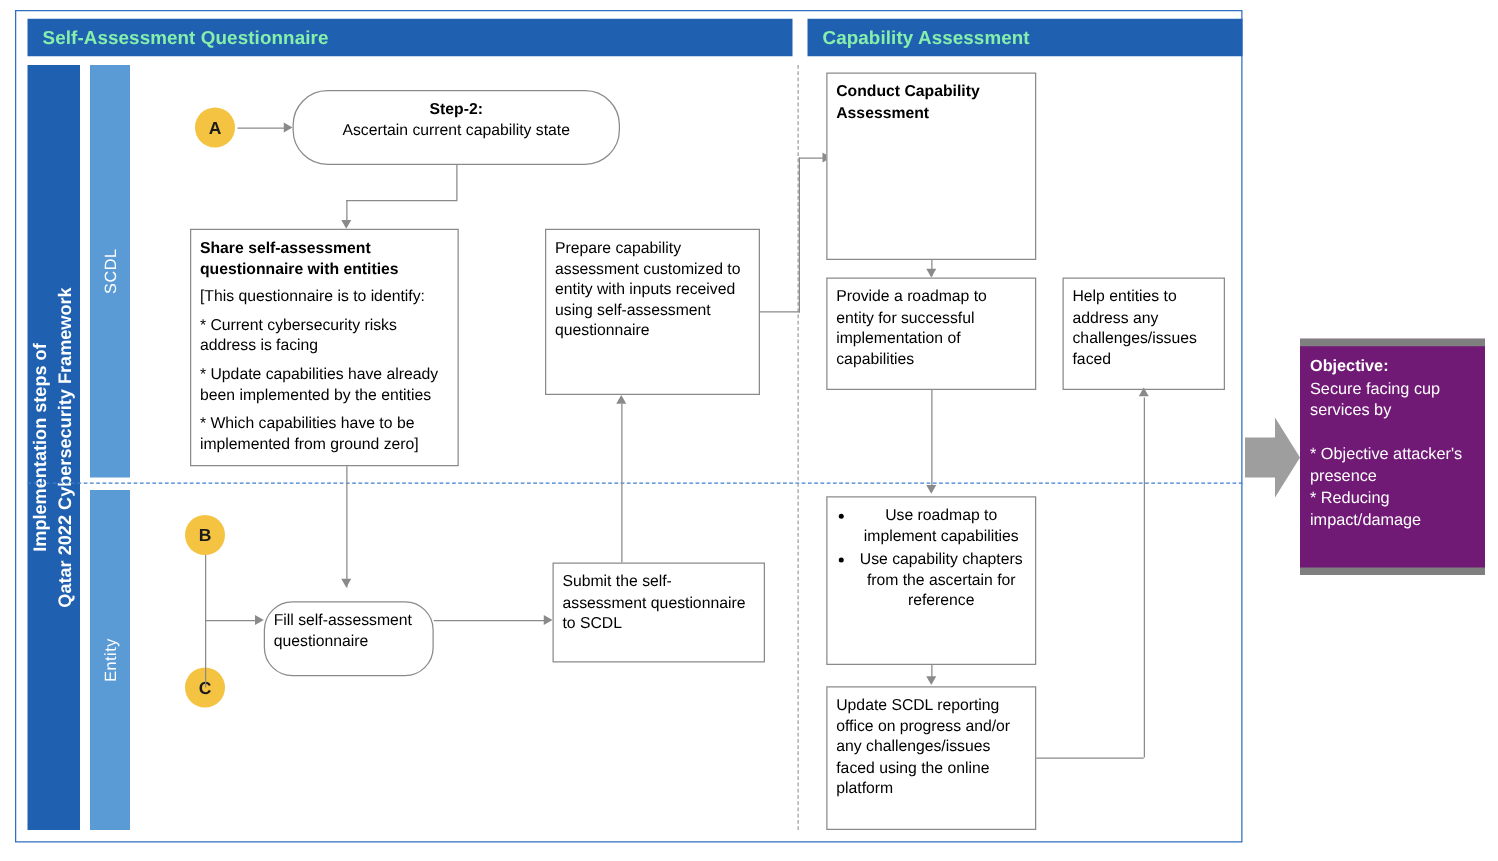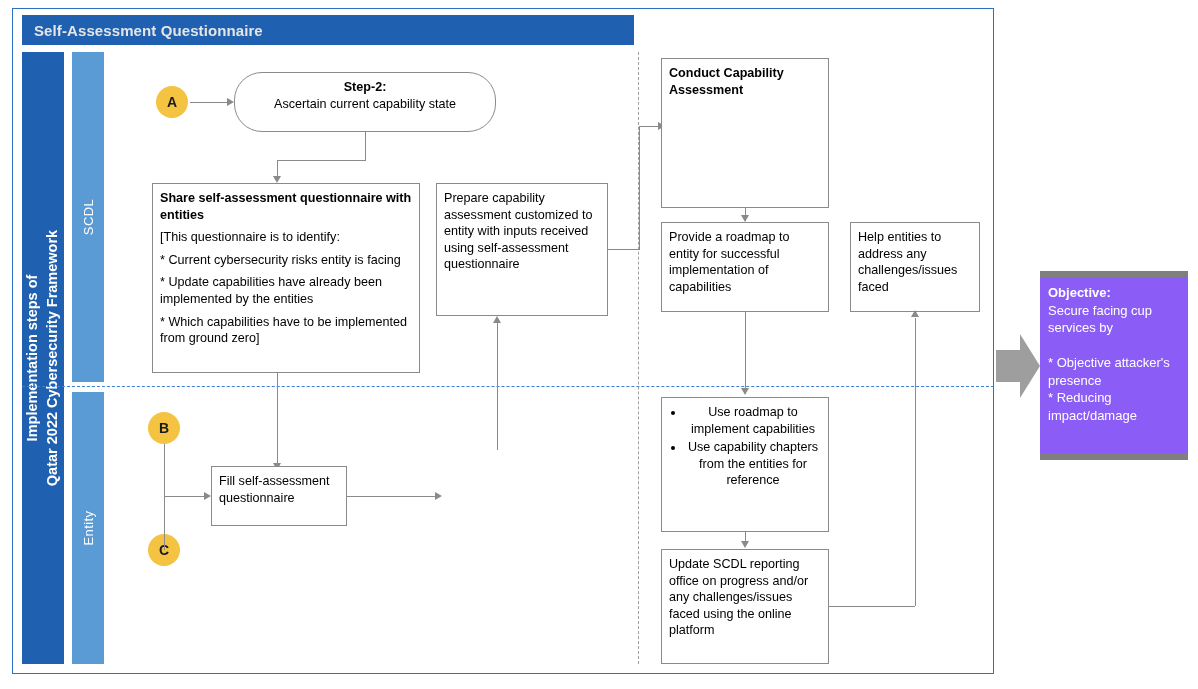--- a/index.html
+++ b/index.html
@@ -24,21 +24,21 @@
     top: 8px;
     width: 982px;
     height: 666px;
     border: 1px solid #2f6fbf;
     box-sizing: border-box;
   }
   
   .header-bar {
     position: absolute;
     background: #1f61b0;
-    color: #e5e5e5;
+    color: #86efac;
     font-weight: bold;
     font-size: 15px;
     display: flex;
     align-items: center;
     padding-left: 12px;
     box-sizing: border-box;
     letter-spacing: 0.1px;
   }
   #hdr-saq { left: 22px; top: 15px; width: 612px; height: 30px; }
   #hdr-ca  { left: 646px; top: 15px; width: 348px; height: 30px; }
@@ -164,21 +164,21 @@
     border-bottom: 7px solid #8a8a8a;
   }
 
   
   #objective {
     position: absolute;
     left: 1040px;
     top: 271px;
     width: 148px;
     height: 189px;
-    background: #8b5cf6;
+    background: #701a75;
     color: #ffffff;
     box-sizing: border-box;
     font-size: 13px;
     line-height: 1.35;
     padding: 9px 8px;
   }
   #objective .o-top, #objective .o-bot {
     position: absolute;
     left: 0;
     width: 148px;
@@ -208,20 +208,23 @@
 </style>
 </head>
 <body>
 
 <div id="canvas">
 
   <div class="outer-frame"></div>
 
   <div class="header-bar" id="hdr-saq">
     <span>Self-Assessment Questionnaire</span>
+  </div>
+  <div class="header-bar" id="hdr-ca">
+    <span>Capability Assessment</span>
   </div>
 
   <div class="vband" id="band-main">
     <div class="vtext">
       <span>Implementation steps of</span><br>
       <span>Qatar 2022 Cybersecurity Framework</span>
     </div>
   </div>
   <div class="vband-sub" id="band-scdl">
     <div class="vtext">SCDL</div>
@@ -243,26 +246,26 @@
   <div class="box box-center" id="box-step2" style="left:234px; top:72px; width:262px; height:60px;border-radius:28px;">
     <span class="b-title">Step-2:</span>
     <span>Ascertain current capability state</span>
   </div>
 
   <div class="ln ln-v" style="left:365px; top:132px; height:28px;"></div>
   <div class="ln ln-h" style="left:277px; top:160px; width:89px;"></div>
   <div class="ln ln-v" style="left:277px; top:160px; height:17px;"></div>
   <div class="arrow arr-down" style="left:273px; top:176px;"></div>
 
-  <div class="box" id="box-share" style="left:152px; top:183px; width:268px; height:190px;">
+  <div class="box" id="box-share" style="left:152px; top:183px; width:215px; height:190px;">
     <span class="b-title">Share self-assessment questionnaire with entities</span>
     <div style="height:6px"></div>
     <span>[This questionnaire is to identify:</span>
     <div style="height:6px"></div>
-    <span>* Current cybersecurity risks entity is facing</span>
+    <span>* Current cybersecurity risks address is facing</span>
     <div style="height:6px"></div>
     <span>* Update capabilities have already been implemented by the entities</span>
     <div style="height:6px"></div>
     <span>* Which capabilities have to be implemented from ground zero]</span>
   </div>
 
   <div class="box" id="box-prepare" style="left:436px; top:183px; width:172px; height:133px;">
     <span>Prepare capability assessment customized to entity with inputs received using self-assessment questionnaire</span>
   </div>
 
@@ -274,27 +277,30 @@
   </div>
 
   <div class="circle" style="left:148px; top:534px;">
     <span>C</span>
   </div>
 
   <div class="ln ln-v" style="left:164px; top:444px; height:106px;"></div>
   <div class="ln ln-h" style="left:164px; top:496px; width:42px;"></div>
   <div class="arrow arr-right" style="left:204px; top:492px;"></div>
 
-  <div class="box" id="box-fill" style="left:211px; top:466px; width:136px; height:60px;">
+  <div class="box" id="box-fill" style="left:211px; top:481px; width:136px; height:60px;border-radius:23px;">
     <span>Fill self-assessment questionnaire</span>
   </div>
 
   <div class="ln ln-h" style="left:347px; top:496px; width:89px;"></div>
   <div class="arrow arr-right" style="left:435px; top:492px;"></div>
 
+  <div class="box" id="box-submit" style="left:442px; top:450px; width:170px; height:80px;">
+    <span>Submit the self-assessment questionnaire to SCDL</span>
+  </div>
 
   <div class="ln ln-v" style="left:497px; top:323px; height:127px;"></div>
   <div class="arrow arr-up" style="left:493px; top:316px;"></div>
 
   <div class="ln ln-h" style="left:608px; top:249px; width:32px;"></div>
   <div class="ln ln-v" style="left:639px; top:126px; height:124px;"></div>
   <div class="ln ln-h" style="left:639px; top:126px; width:21px;"></div>
   <div class="arrow arr-right" style="left:658px; top:122px;"></div>
 
   <div class="box" id="box-conduct" style="left:661px; top:58px; width:168px; height:150px;">
@@ -311,21 +317,21 @@
   <div class="box" id="box-help" style="left:850px; top:222px; width:130px; height:90px;">
     <span>Help entities to address any challenges/issues faced</span>
   </div>
 
   <div class="ln ln-v" style="left:745px; top:312px; height:81px;"></div>
   <div class="arrow arr-down" style="left:741px; top:388px;"></div>
 
   <div class="box" id="box-useroadmap" style="left:661px; top:397px; width:168px; height:135px;">
     <ul class="bullets">
       <li>Use roadmap to implement capabilities</li>
-      <li>Use capability chapters from the entities for reference</li>
+      <li>Use capability chapters from the ascertain for reference</li>
     </ul>
   </div>
 
   <div class="ln ln-v" style="left:745px; top:532px; height:14px;"></div>
   <div class="arrow arr-down" style="left:741px; top:541px;"></div>
 
   <div class="box" id="box-update" style="left:661px; top:549px; width:168px; height:115px;">
     <span>Update SCDL reporting office on progress and/or any challenges/issues faced using the online platform</span>
   </div>
 

